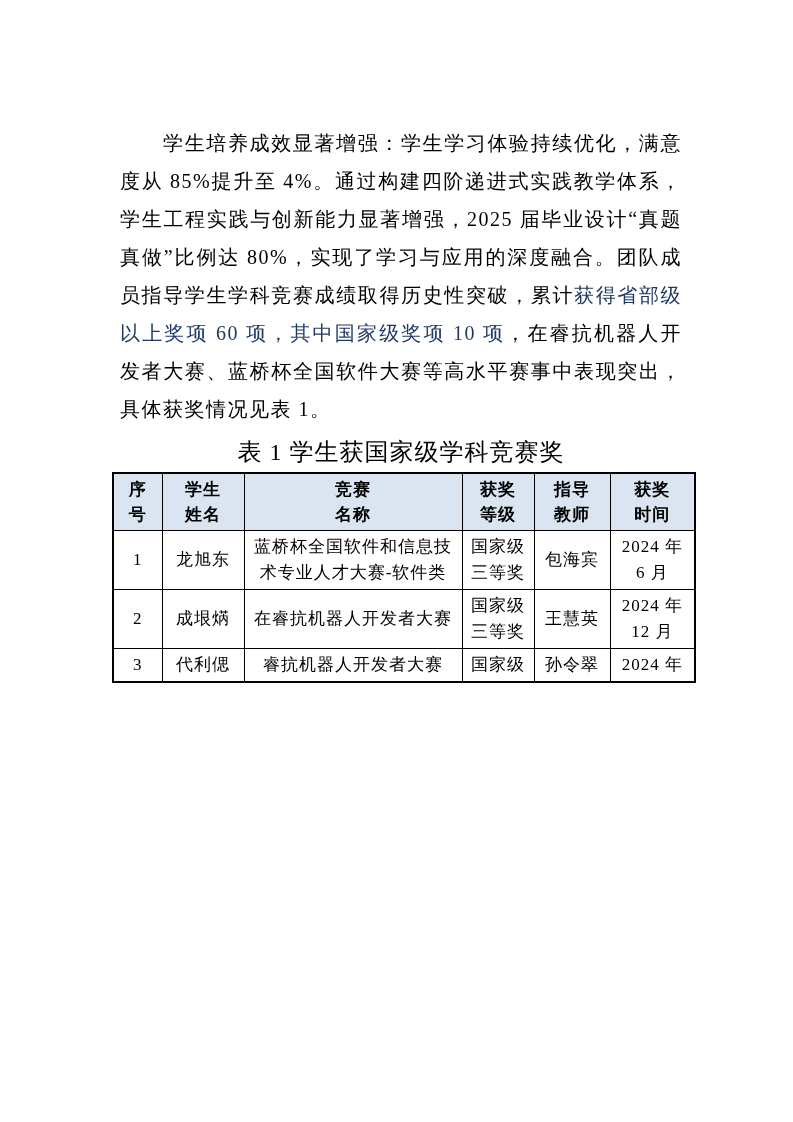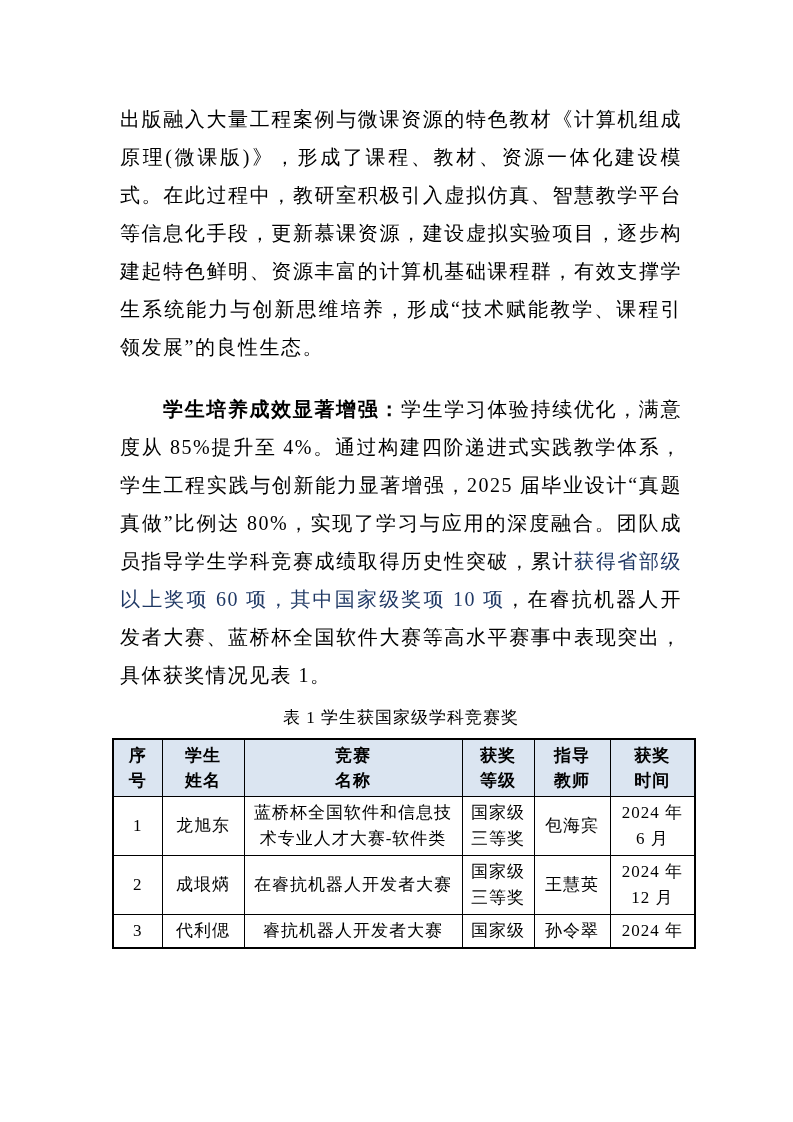--- a/index.html
+++ b/index.html
@@ -37,28 +37,28 @@
   .indent { text-indent: 43px; }
   .section-heading {
     margin: 12px 0 0 0;
     font-size: 21px;
     line-height: 38px;
     font-weight: bold;
     letter-spacing: 1.5px;
     color: #000000;
   }
   .p2 { margin-top: 24px; }
-  .lead-bold { font-weight: bold; }
+  .lead-bold { font-weight: normal; }
   .hl {
     font-weight: normal;
     color: #1F3864; 
   }
   .table-caption {
     margin: 10px 0 6px 0;
-    font-size: 17px;
+    font-size: 24px;
     line-height: 28px;
     letter-spacing: 1px;
     text-align: center;
     font-weight: normal;
   }
   table.award {
     border-collapse: collapse;
     table-layout: fixed;
     width: 582px;
     margin-left: -8px;
@@ -91,23 +91,20 @@
   col.c-level { width: 72px; }
   col.c-teacher { width: 76px; }
   col.c-time { width: 85px; }
 </style>
 </head>
 <body>
 
 <div class="page">
   <div class="content">
 
-    <p class="body-para">
-      <span>出版融入大量工程案例与微课资源的特色教材《计算机组成原理(微课版)》，形成了课程、教材、资源一体化建设模式。在此过程中，教研室积极引入虚拟仿真、智慧教学平台等信息化手段，更新慕课资源，建设虚拟实验项目，逐步构建起特色鲜明、资源丰富的计算机基础课程群，有效支撑学生系统能力与创新思维培养，形成“技术赋能教学、课程引领发展”的良性生态。</span>
-    </p>
 
 
     <p class="body-para indent p2">
       <span class="lead-bold">学生培养成效显著增强：</span><span>学生学习体验持续优化，满意度从 85%提升至 4%。通过构建四阶递进式实践教学体系，学生工程实践与创新能力显著增强，2025 届毕业设计“真题真做”比例达 80%，实现了学习与应用的深度融合。团队成员指导学生学科竞赛成绩取得历史性突破，累计</span><span class="hl">获得省部级以上奖项 60 项，其中国家级奖项 10 项</span><span>，在睿抗机器人开发者大赛、蓝桥杯全国软件大赛等高水平赛事中表现突出，具体获奖情况见表 1。</span>
     </p>
 
     <div class="table-caption">表 1 学生获国家级学科竞赛奖</div>
 
     <table class="award">
       <colgroup>

